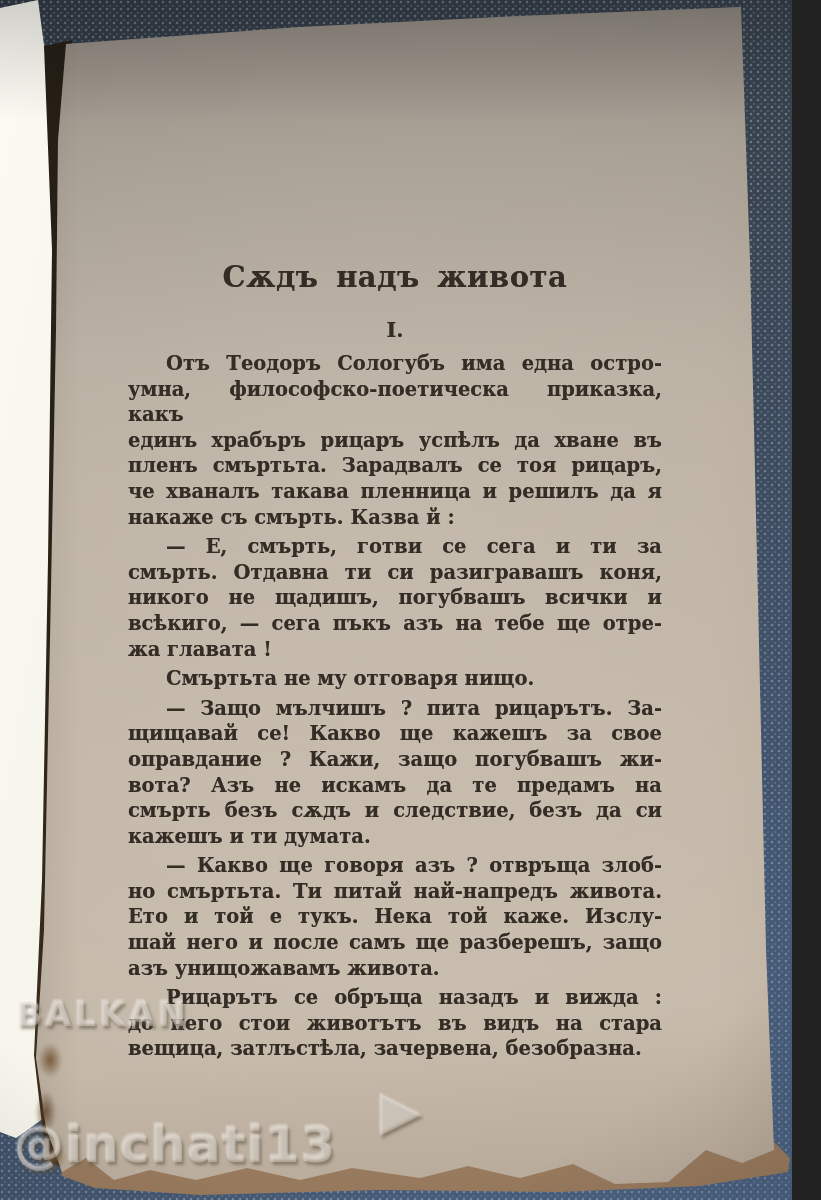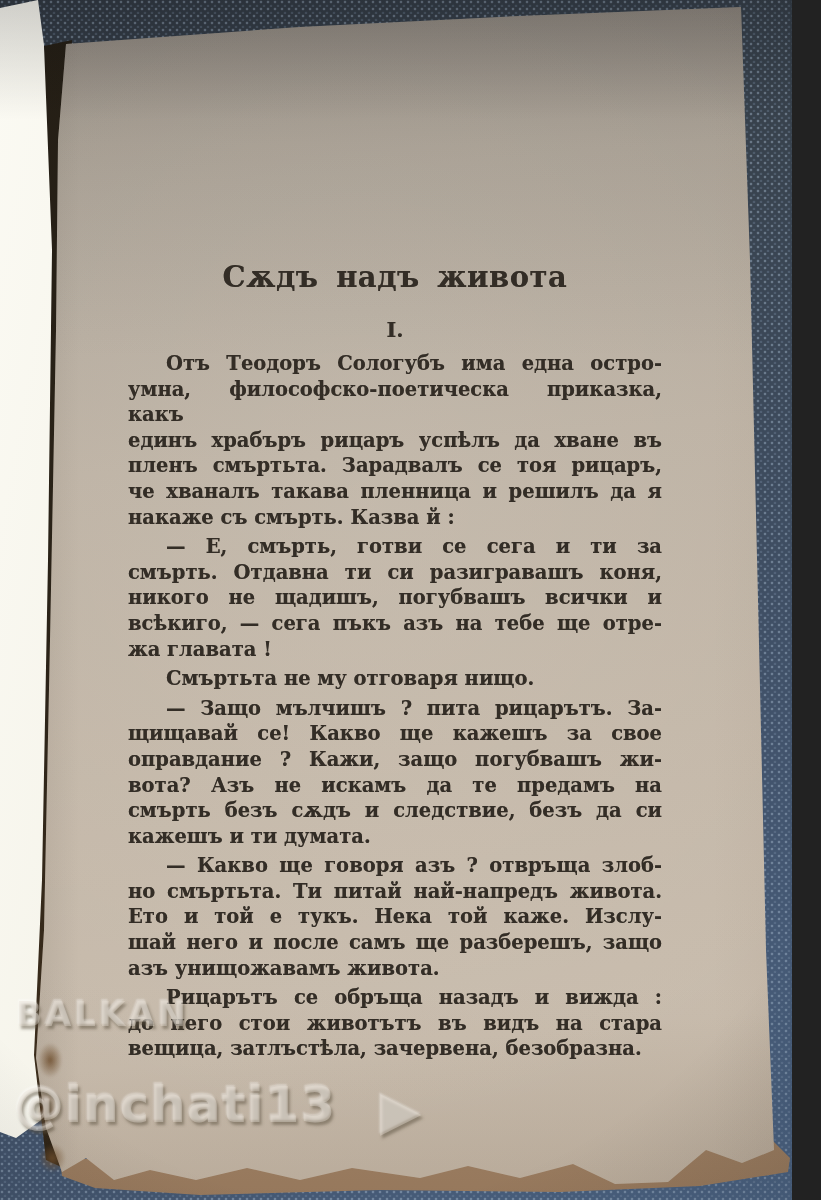--- a/index.html
+++ b/index.html
@@ -79,21 +79,21 @@
   .wm{
     position:absolute;z-index:7;line-height:1;
     font-family:"DejaVu Sans",sans-serif;font-weight:bold;
     color:rgba(232,226,214,0.40);
     text-shadow:-1px -2px 2px rgba(255,255,255,0.35), 2px 3px 3px rgba(90,80,62,0.50);
     pointer-events:none;
   }
   .wm-balkan{left:16px;top:997px;font-size:34px;letter-spacing:3px;}
   .wm-auction{left:5px;top:1006px;font-size:100px;letter-spacing:1px;}
   .wm-play{left:380px;top:1084px;font-size:54px;}
-  .wm-handle{left:14px;top:1080px;font-size:50px;letter-spacing:1px;}
+  .wm-handle{left:14px;top:1120px;font-size:50px;letter-spacing:1px;}
   
   .vignette{
     position:absolute;inset:0;z-index:6;pointer-events:none;
     background:
       linear-gradient(to bottom, rgba(10,10,12,0.18) 0%, rgba(0,0,0,0) 10%),
       radial-gradient(ellipse 120% 100% at 45% 42%, rgba(0,0,0,0) 58%, rgba(15,14,12,0.30) 100%);
   }
 </style>
 </head>
 <body>

